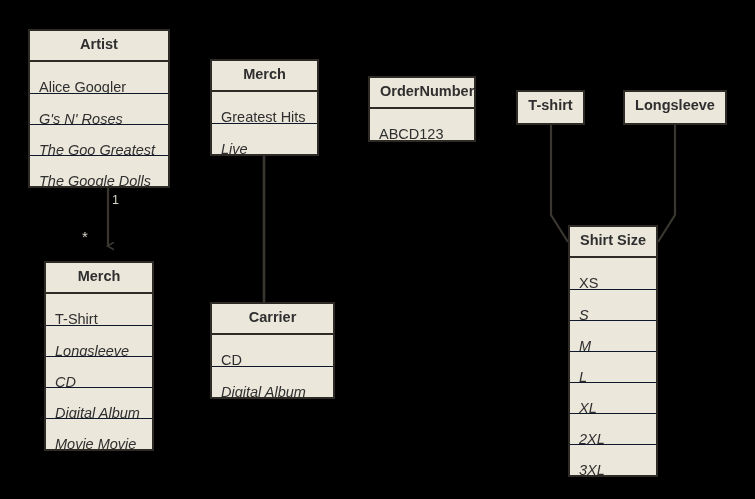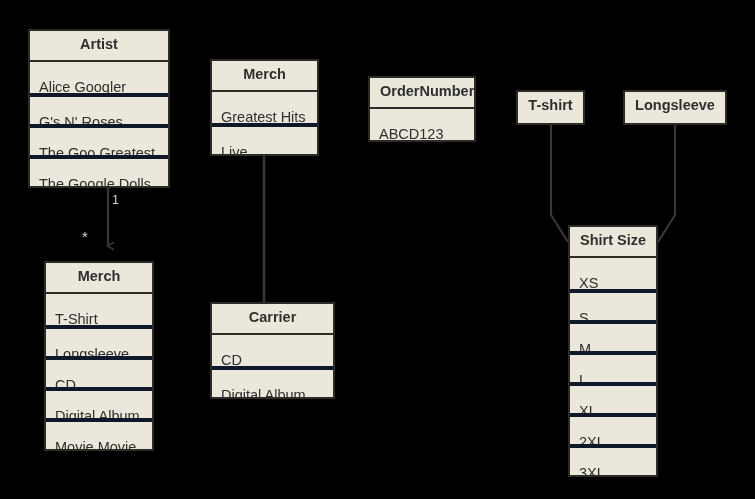--- a/index.html
+++ b/index.html
@@ -44,21 +44,22 @@
     overflow: hidden;
     background: #ebe7db;
   }
   .entity .row.header {
     font-weight: bold;
     text-align: center;
     border-bottom: 2px solid #2e2a26;
     padding: 0 10px;
   }
   .entity .row.item + .row.item {
-    border-top: 4px solid #0f172a;
+    border-top: 1px solid #0f172a;
+    font-style: italic;
   }
   .entity.solo .row.header {
     border-bottom: none;
   }
   .edge-label {
     position: absolute;
     font-size: 12.5px;
     color: #d8d4c8;
     font-family: "Liberation Sans", sans-serif;
     line-height: 1;

